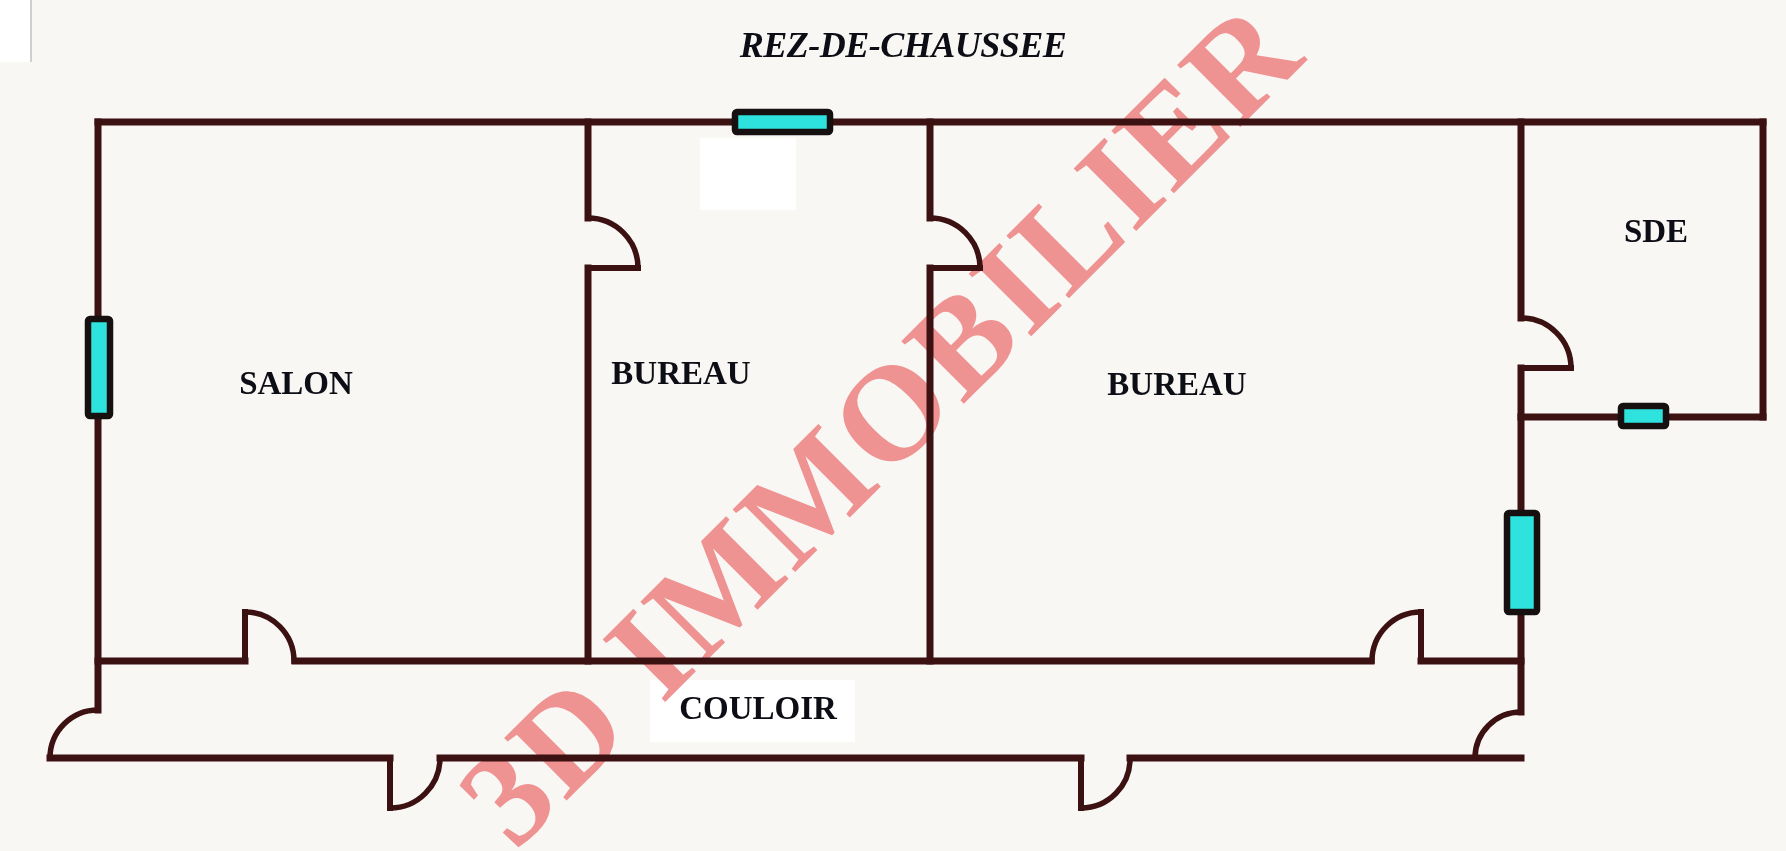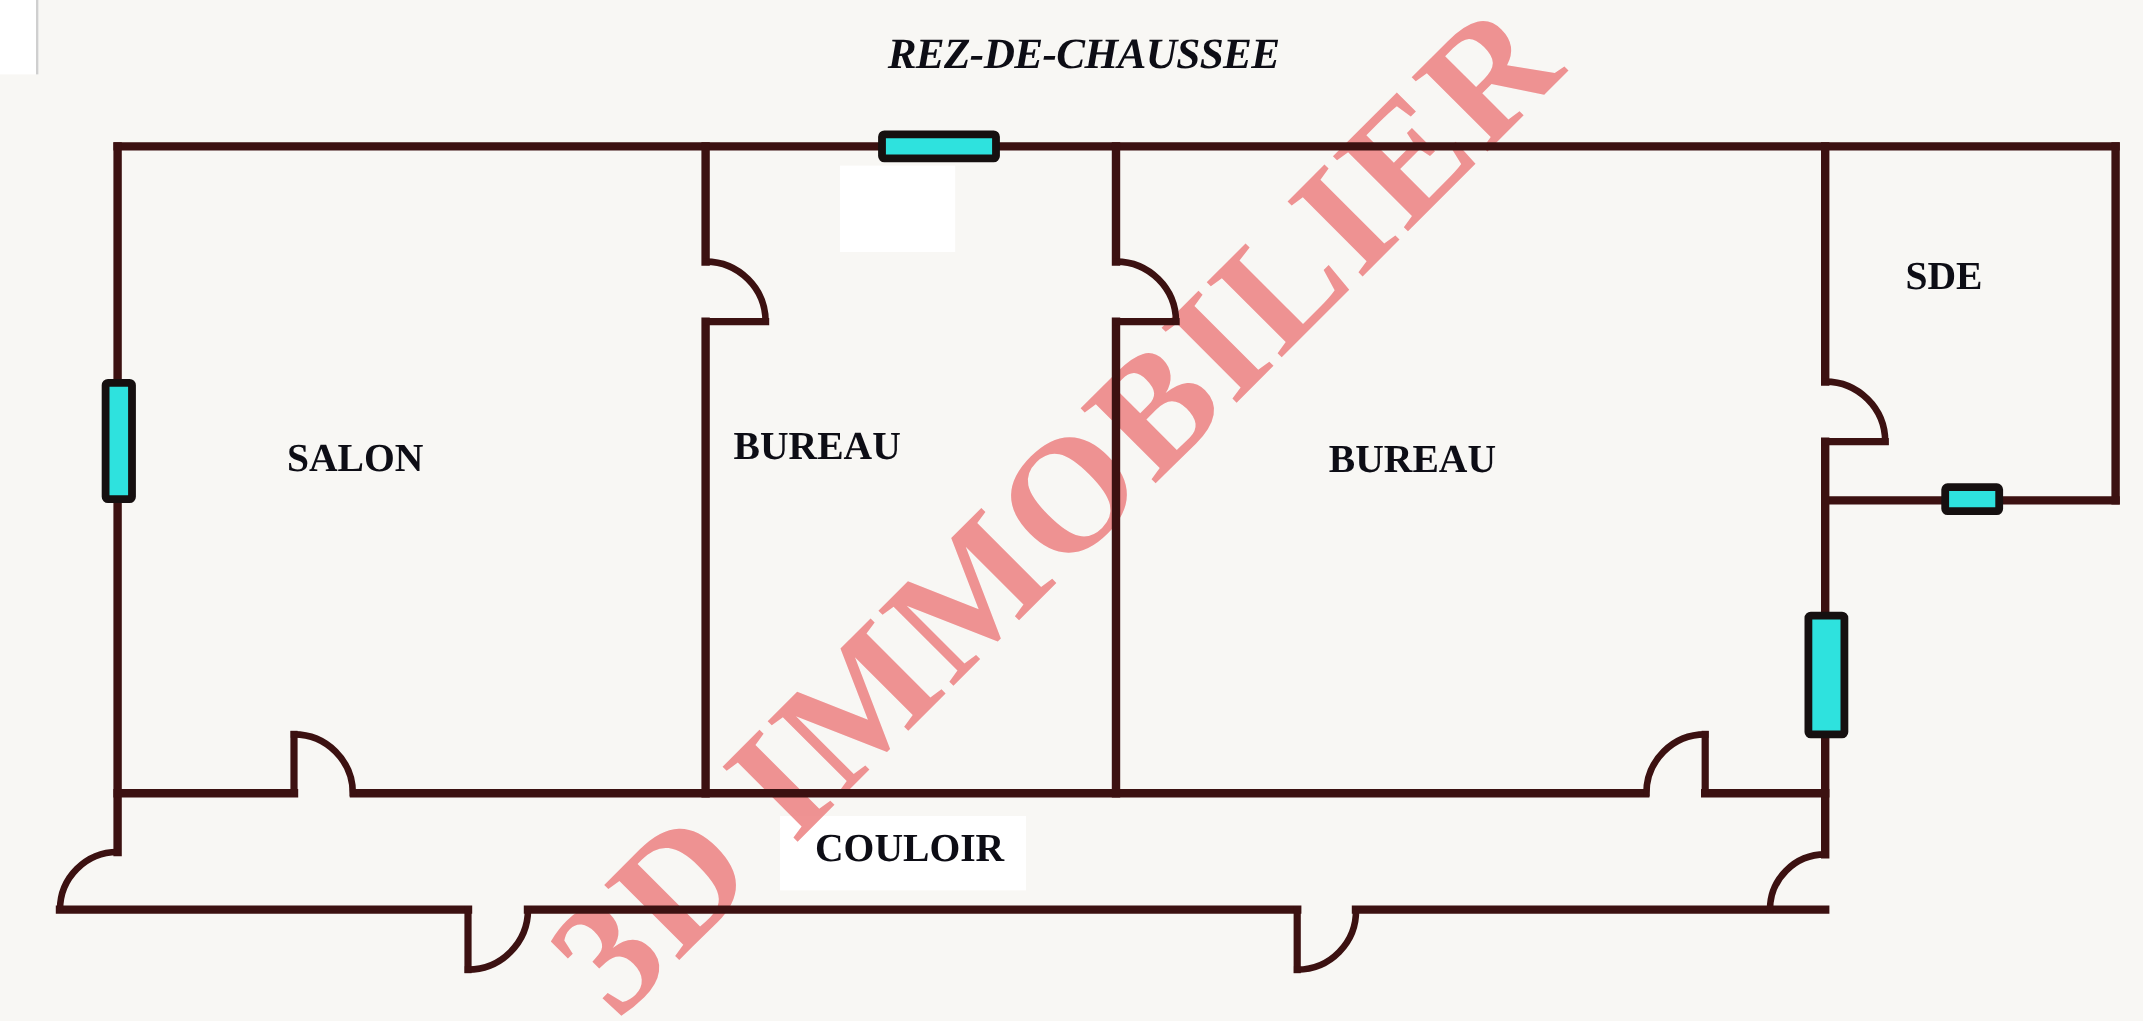--- a/index.html
+++ b/index.html
@@ -87,16 +87,16 @@
       <rect x="88" y="319" width="22" height="97" rx="2" fill="#2ee2de"></rect>
       <rect x="1621" y="406" width="45" height="20" rx="2" fill="#2ee2de"></rect>
       <rect x="1507" y="513" width="30" height="99" rx="2" fill="#2ee2de"></rect>
     </g>
   </svg>
 
   <div class="label title" style="left:903px;top:45px;">REZ-DE-CHAUSSEE</div>
   <div class="label room" style="left:296px;top:383px;">SALON</div>
   <div class="label room" style="left:681px;top:373px;">BUREAU</div>
   <div class="label room" style="left:1177px;top:384px;">BUREAU</div>
-  <div class="label room" style="left:1620px;top:231px;">SDE</div>
+  <div class="label room" style="left:1656px;top:231px;">SDE</div>
   <div class="label room" style="left:711px;top:708px;margin-left:47px;">COULOIR</div>
 
 </div>
 
 </body></html>

